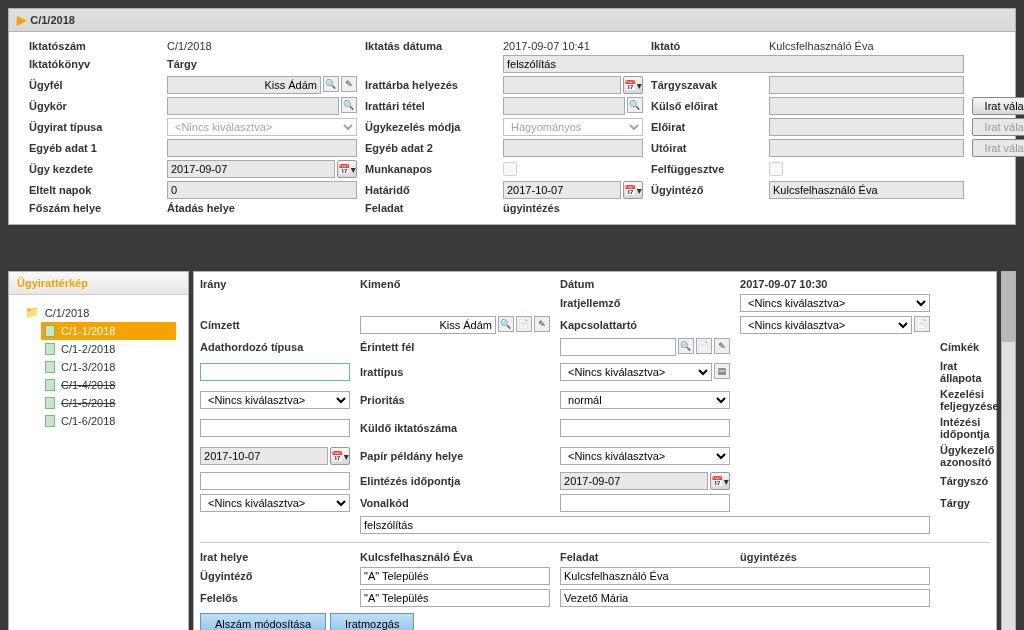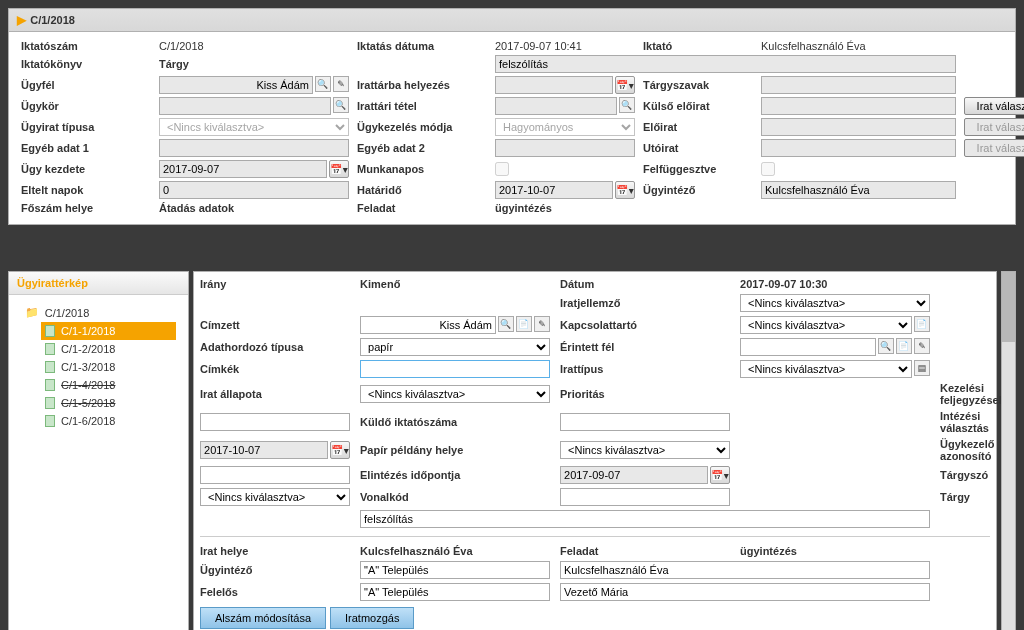--- a/index.html
+++ b/index.html
@@ -1,20 +1,20 @@
 <!DOCTYPE html>
 <html><head>
 <meta charset="utf-8">
 <style>
 * { box-sizing: border-box; margin: 0; padding: 0; font-family: Arial, sans-serif; }
 body { background: #3a3a3a; font-size: 11px; color: #333; }
 .window { margin: 8px; }
 .titlebar { background: linear-gradient(#e0e0e0,#d8d8d8); border: 1px solid #b0b0b0; padding: 4px 8px; font-weight: bold; display: flex; align-items: center; gap: 4px; }
 .titlebar .tri { color: #f5a300; font-size: 12px; }
-.panel-top { background: #fff; border: 1px solid #b0b0b0; border-top: none; padding: 8px 12px 10px; }
+.panel-top { background: #fff; border: 1px solid #b0b0b0; border-top: none; padding: 8px 20px 10px; }
 .grid4 { display: grid; grid-template-columns: 130px 190px 130px 140px 110px 195px 90px; gap: 3px 8px; align-items: center; }
 .lbl { font-weight: bold; font-size: 11px; }
 .val { font-size: 11px; }
 input[type=text], select { font-size: 11px; padding: 1px 3px; border: 1px solid #aaa; width: 100%; height: 18px; background: #fff; }
 input[readonly] { background: #e8e8e8; }
 .date-ctl { display: flex; gap: 2px; }
 .date-ctl input { flex: 1; }
 .icon-btn { width: 20px; height: 18px; border: 1px solid #999; background: linear-gradient(#f8f8f8,#d8d8d8); display: inline-flex; align-items: center; justify-content: center; font-size: 10px; cursor: pointer; border-radius: 2px; }
 .btn { border: 1px solid #888; background: linear-gradient(#f8f8f8,#d8d8d8); padding: 2px 8px; font-size: 11px; cursor: pointer; border-radius: 2px; white-space: nowrap; }
 .btn.dis { color: #999; background: #e8e8e8; }
@@ -128,21 +128,21 @@
       <span class="lbl">Határidő</span>
       <div class="date-ctl">
           <input type="text" readonly="" value="2017-10-07" style="">
           <span class="icon-btn">📅▾</span>
         </div>
       <span class="lbl">Ügyintéző</span>
       <input type="text" readonly="" value="Kulcsfelhasználó Éva" style="">
       <span></span>
 
       <span class="lbl">Főszám helye</span>
-      <span class="lbl">Átadás adatok</span>
+      <span class="lbl">Átadás helye</span>
       <span class="lbl">Feladat</span>
       <span class="lbl">ügyintézés</span>
       <span></span>
         <span></span>
         <span></span>
     </div>
   </div>
 
   <div class="lower">
     <div class="sidebar">
@@ -204,21 +204,20 @@
             <span class="micro">✎</span>
           </div>
         <span class="lbl">Kapcsolattartó</span>
         <div class="search-combo">
             <select style="flex:1"><option>&lt;Nincs kiválasztva&gt;</option></select>
             <span class="micro">📄</span>
           </div>
         <span></span>
 
         <span class="lbl">Adathordozó típusa</span>
-        <select><option>papír</option></select>
         <span class="lbl">Érintett fél</span>
         <div class="search-combo">
             <input type="text" style="">
             <span class="micro">🔍</span>
             <span class="micro">📄</span>
             <span class="micro">✎</span>
           </div>
         <span></span>
 
         <span class="lbl">Címkék</span>
@@ -226,29 +225,30 @@
         <span class="lbl">Irattípus</span>
         <div class="search-combo">
             <select style="flex:1"><option>&lt;Nincs kiválasztva&gt;</option></select>
             <span class="micro">▤</span>
           </div>
         <span></span>
 
         <span class="lbl">Irat állapota</span>
         <select><option>&lt;Nincs kiválasztva&gt;</option></select>
         <span class="lbl">Prioritás</span>
+        <select><option>normál</option></select>
         <span></span>
 
         <span class="lbl">Kezelési feljegyzések</span>
         <input type="text" style="">
         <span class="lbl">Küldő iktatószáma</span>
         <input type="text" style="">
         <span></span>
 
-        <span class="lbl">Intézési választás</span>
+        <span class="lbl">Intézési időpontja</span>
         <div class="date-ctl">
             <input type="text" readonly="" value="2017-10-07" style="">
             <span class="icon-btn">📅▾</span>
           </div>
         <span class="lbl">Papír példány helye</span>
         <select><option>&lt;Nincs kiválasztva&gt;</option></select>
         <span></span>
 
         <span class="lbl">Ügykezelő azonosító</span>
         <input type="text" style="">

